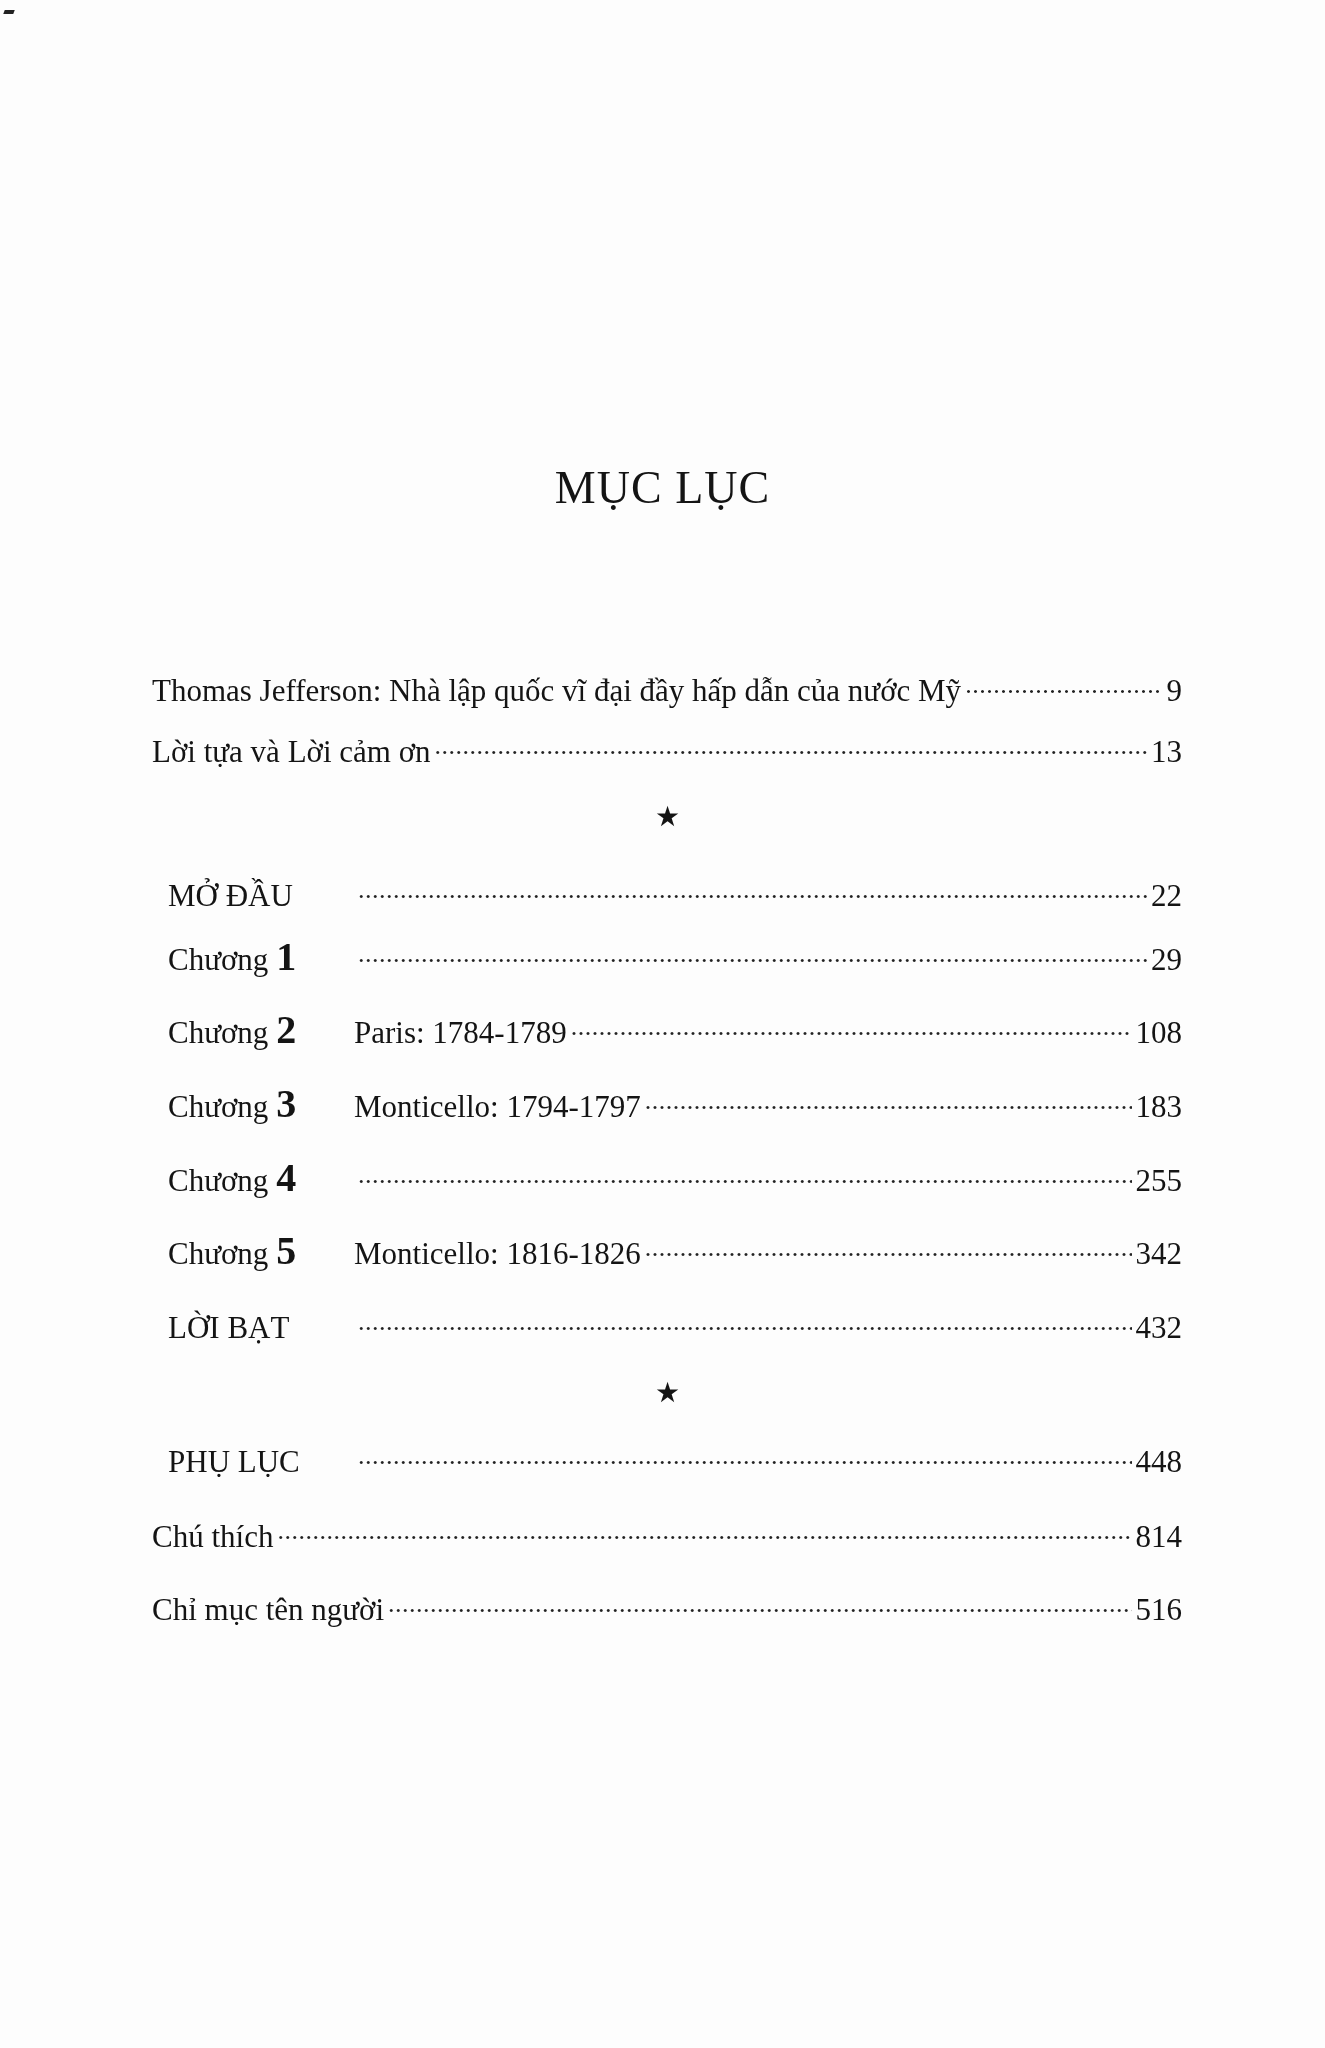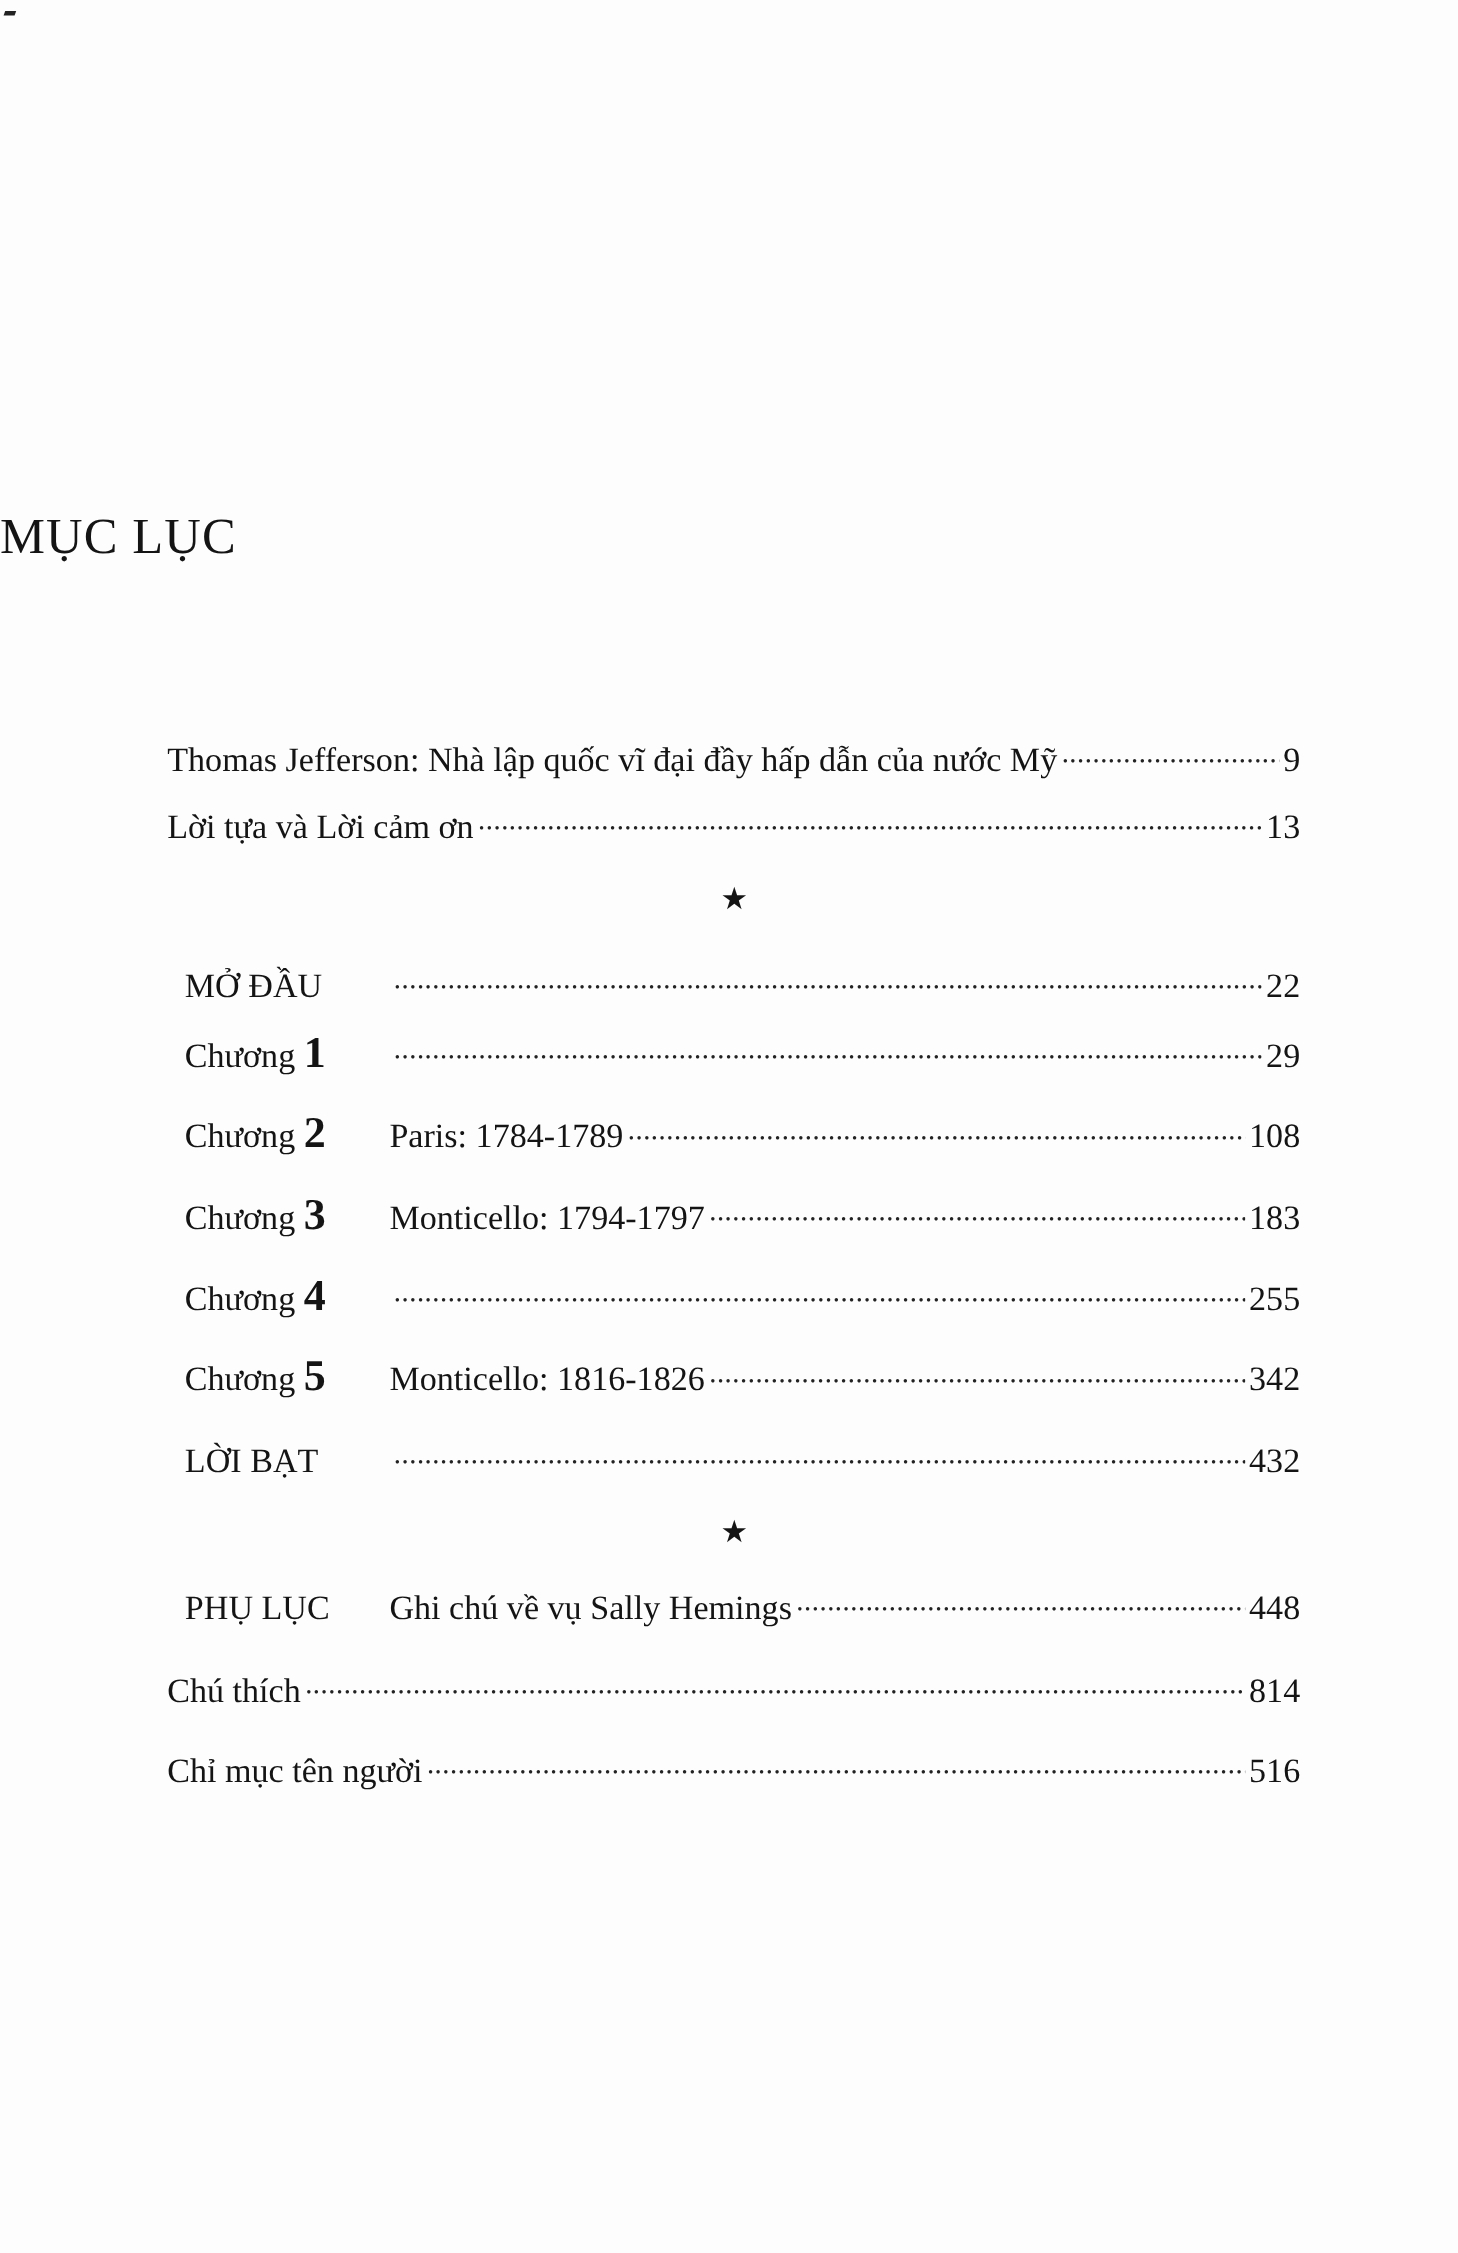--- a/index.html
+++ b/index.html
@@ -2,21 +2,21 @@
 <html><head>
 <meta charset="utf-8">
 <style>
   html, body { margin:0; padding:0; }
   body {
     width:1325px; height:2048px; background:#fdfdfd; position:relative; overflow:hidden;
     font-family: "Liberation Serif", "DejaVu Serif", serif; color:#141414;
   }
   .corner-mark { position:absolute; left:4px; top:10px; width:10px; height:4px; background:#222; transform:skewX(-20deg); }
   .title {
-    position:absolute; left:0; width:1325px; top:430px; text-align:left;
+    position:absolute; left:0; width:1325px; top:430px; text-align:center;
     font-size:46px; letter-spacing:1px; font-weight:normal;
   }
   .row {
     position:absolute; left:152px; width:1030px; height:50px;
     display:flex; align-items:baseline; font-size:31px; white-space:nowrap;
   }
   .label { width:186px; flex:none;margin-left:16px; }
   .label .num { font-size:40px; font-weight:bold; font-family:"Liberation Serif","DejaVu Serif",serif; }
   .text { flex:none; }
   .leader {
@@ -85,21 +85,20 @@
 <div class="row" style="top:1301px">
   <span class="label"><span>LỜI BẠT</span><span class="num"></span></span>
   <span class="leader"></span>
   <span class="page">432</span>
 </div>
 
 <div class="star" style="top:1376px">★</div>
 
 <div class="row" style="top:1441px">
   <span class="label">PHỤ LỤC</span>
-  <span class="text">Ghi chú về vụ Sally Hemings</span>
   <span class="leader"></span>
   <span class="page">448</span>
 </div>
 <div class="row" style="top:1516px">
   <span class="text">Chú thích</span>
   <span class="leader"></span>
   <span class="page">814</span>
 </div>
 <div class="row" style="top:1589px">
   <span class="text">Chỉ mục tên người</span>

